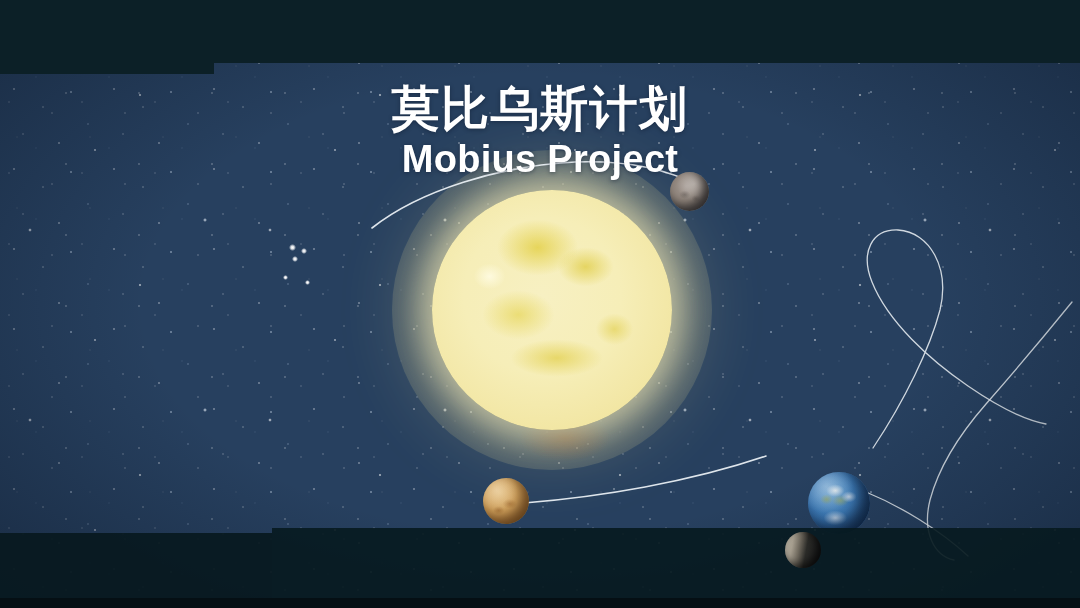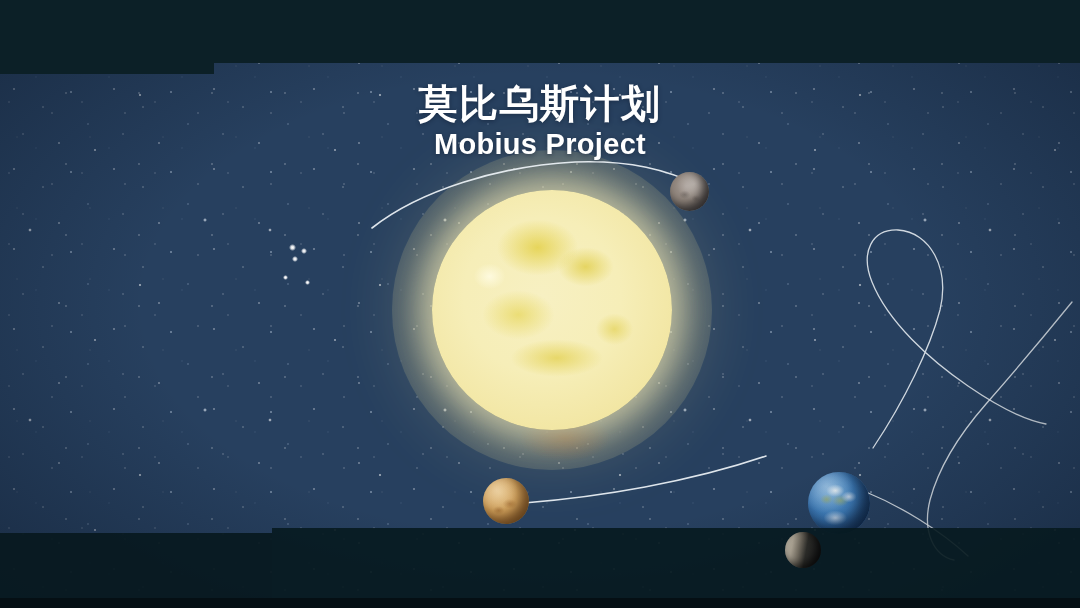--- a/index.html
+++ b/index.html
@@ -216,30 +216,30 @@
   
   .title-block {
     position: absolute;
     left: 0; top: 82px;
     width: 1080px;
     text-align: center;
     z-index: 40;
     pointer-events: none;
   }
   .title-cn {
-    font-size: 39px;
+    font-size: 48px;
     font-weight: 700;
     color: #ffffff;
     letter-spacing: 1.5px;
     line-height: 1.12;
     text-shadow: 0 1px 4px rgba(10,20,40,0.45);
     font-family: "DejaVu Sans", "Liberation Sans", sans-serif;
   }
   .title-en {
-    font-size: 29px;
+    font-size: 38px;
     font-weight: 700;
     color: #ffffff;
     letter-spacing: 0.3px;
     line-height: 1.12;
     margin-top: 2px;
     text-shadow: 0 1px 4px rgba(10,20,40,0.45);
     font-family: "Liberation Sans", "DejaVu Sans", sans-serif;
   }
 
   

